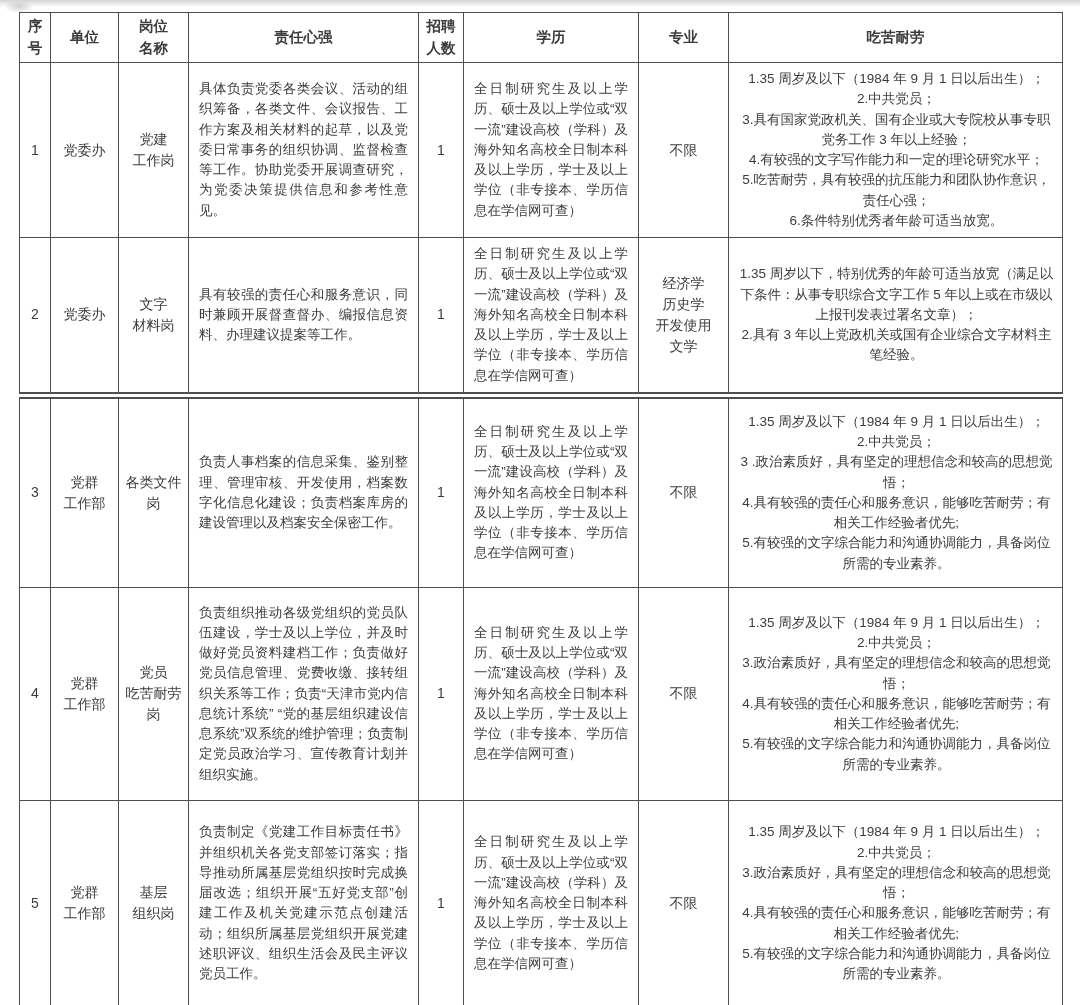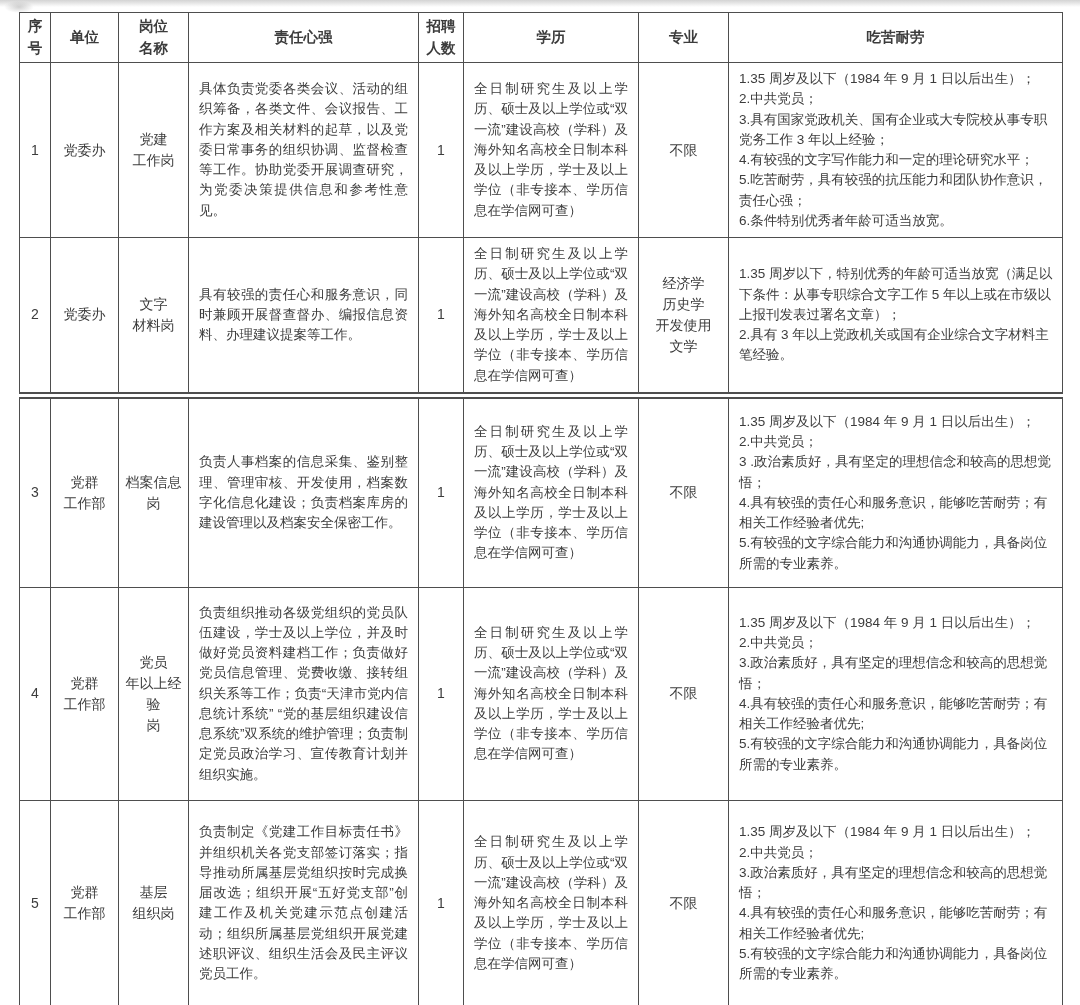--- a/index.html
+++ b/index.html
@@ -36,21 +36,21 @@
     text-align: center; vertical-align: middle;
     white-space: pre-line; line-height: 1.45;
     padding: 3px 2px;
   }
   .job-table td {
     font-size: 13.5px; line-height: 1.5;
     vertical-align: middle;
   }
   td.c-center { text-align: center; white-space: pre-line; font-size: 14px; padding: 4px 3px; }
   td.c-just   { text-align: justify; padding: 6px 10px; margin-left: 40px; }
-  td.c-cond   { text-align: left; padding: 6px 8px 6px 10px; white-space: pre-line; }
+  td.c-cond   { text-align: center; padding: 6px 8px 6px 10px; white-space: pre-line; }
 
   tr.hdr  { height: 50px; }
   tr.r0   { height: 171px; }
   tr.r1   { height: 148px; }
   tr.r2   { height: 192px; }
   tr.r3   { height: 213px; }
   tr.r4   { height: 206px; }
   tr.sep > td { border-top: 7px double #4e4e4e; }
 </style>
 </head>
@@ -116,39 +116,39 @@
 开发使用
 文学</td>
         <td class="c-cond">1.35 周岁以下，特别优秀的年龄可适当放宽（满足以下条件：从事专职综合文字工作 5 年以上或在市级以上报刊发表过署名文章）；
 2.具有 3 年以上党政机关或国有企业综合文字材料主笔经验。</td>
       </tr>
 
       <tr class="r2 sep">
         <td class="c-center">3</td>
         <td class="c-center">党群
 工作部</td>
-        <td class="c-center">档案信息
+        <td class="c-center">各类文件
 岗</td>
         <td class="c-just">负责人事档案的信息采集、鉴别整理、管理审核、开发使用，档案数字化信息化建设；负责档案库房的建设管理以及档案安全保密工作。</td>
         <td class="c-center">1</td>
         <td class="c-just">全日制研究生及以上学历、硕士及以上学位或“双一流”建设高校（学科）及海外知名高校全日制本科及以上学历，学士及以上学位（非专接本、学历信息在学信网可查）</td>
         <td class="c-center">不限</td>
         <td class="c-cond">1.35 周岁及以下（1984 年 9 月 1 日以后出生）；
 2.中共党员；
 3 .政治素质好，具有坚定的理想信念和较高的思想觉悟；
 4.具有较强的责任心和服务意识，能够吃苦耐劳；有相关工作经验者优先;
 5.有较强的文字综合能力和沟通协调能力，具备岗位所需的专业素养。</td>
       </tr>
 
       <tr class="r3">
         <td class="c-center">4</td>
         <td class="c-center">党群
 工作部</td>
         <td class="c-center">党员
-年以上经验
+吃苦耐劳
 岗</td>
         <td class="c-just">负责组织推动各级党组织的党员队伍建设，学士及以上学位，并及时做好党员资料建档工作；负责做好党员信息管理、党费收缴、接转组织关系等工作；负责“天津市党内信息统计系统” “党的基层组织建设信息系统”双系统的维护管理；负责制定党员政治学习、宣传教育计划并组织实施。</td>
         <td class="c-center">1</td>
         <td class="c-just">全日制研究生及以上学历、硕士及以上学位或“双一流”建设高校（学科）及海外知名高校全日制本科及以上学历，学士及以上学位（非专接本、学历信息在学信网可查）</td>
         <td class="c-center">不限</td>
         <td class="c-cond">1.35 周岁及以下（1984 年 9 月 1 日以后出生）；
 2.中共党员；
 3.政治素质好，具有坚定的理想信念和较高的思想觉悟；
 4.具有较强的责任心和服务意识，能够吃苦耐劳；有相关工作经验者优先;
 5.有较强的文字综合能力和沟通协调能力，具备岗位所需的专业素养。</td>

